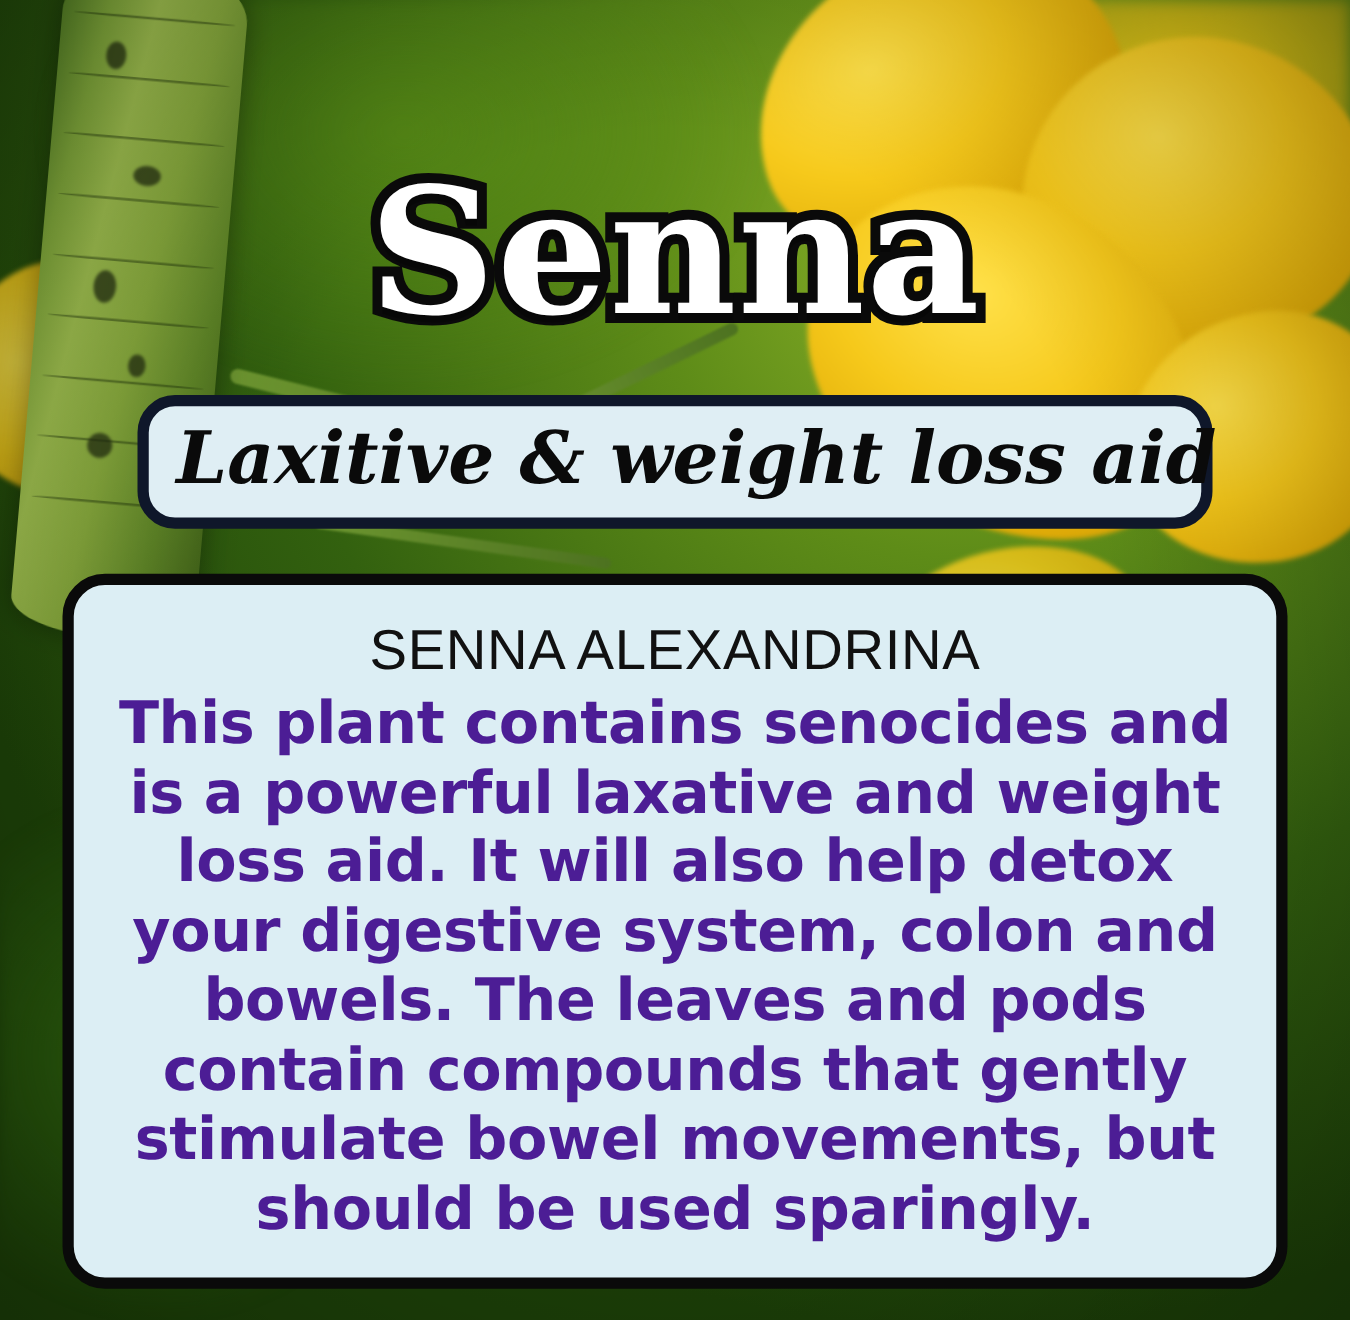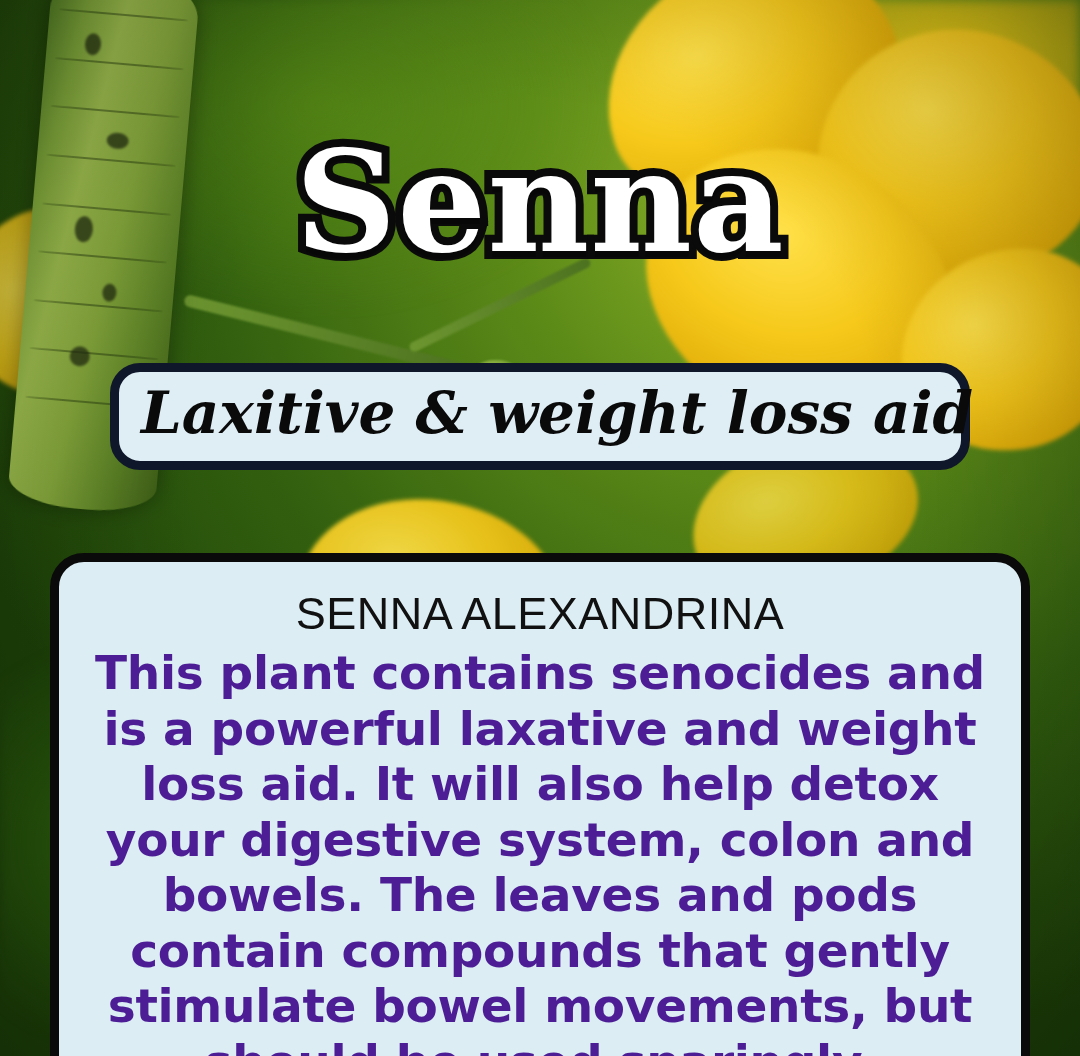--- a/index.html
+++ b/index.html
@@ -99,21 +99,20 @@
     background: radial-gradient(ellipse at 50% 45%, rgba(0,0,0,0) 45%, rgba(0,0,0,0.28) 100%);
   }
 
   
   .content {
     position: absolute;
     inset: 0;
     display: flex;
     flex-direction: column;
     align-items: center;
-    gap: 47px;
   }
 
   .title {
     margin-top: 132px;
     font-family: "DejaVu Serif", serif;
     font-weight: bold;
     font-size: 140px;
     line-height: 1;
     color: #ffffff;
     letter-spacing: 1px;
@@ -143,21 +142,21 @@
     white-space: nowrap;
   }
 
   .body-box {
     margin-top: 36px;
     width: 980px;
     box-sizing: border-box;
     background: #dceef4;
     border: 9px solid #0a0a0a;
     border-radius: 34px;
-    padding: 26px 24px 17px;
+    padding: 26px 24px 27px;
     text-align: center;
   }
   .species {
     font-family: "Liberation Sans", sans-serif;
     font-size: 45px;
     line-height: 1.15;
     color: #111111;
     letter-spacing: 0.5px;
     margin-bottom: 6px;
   }

